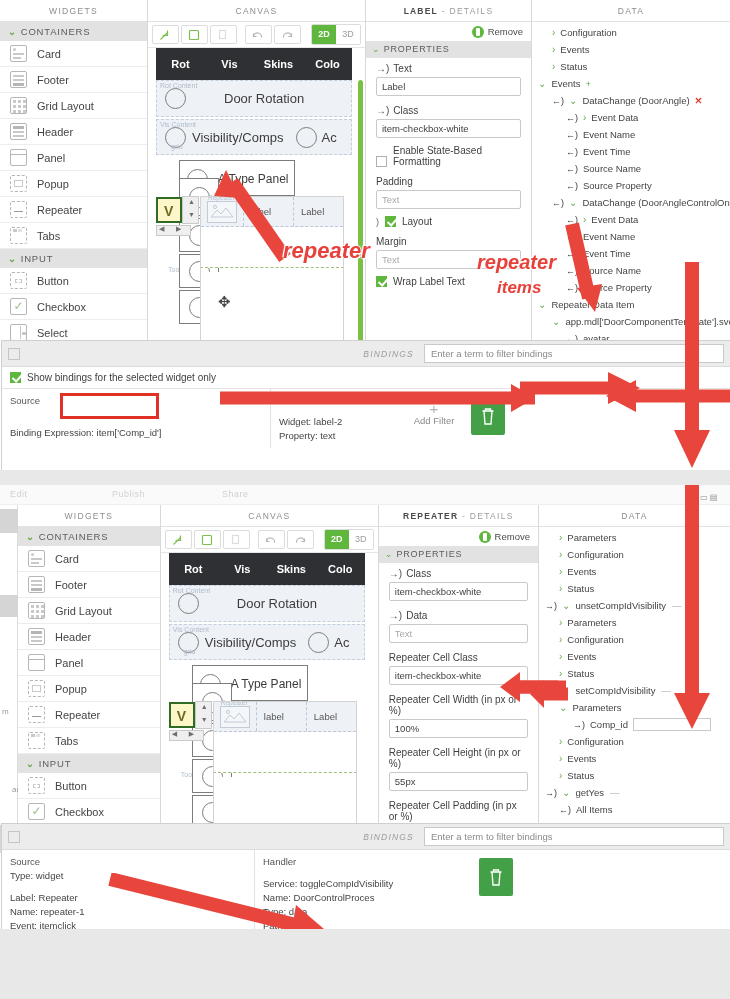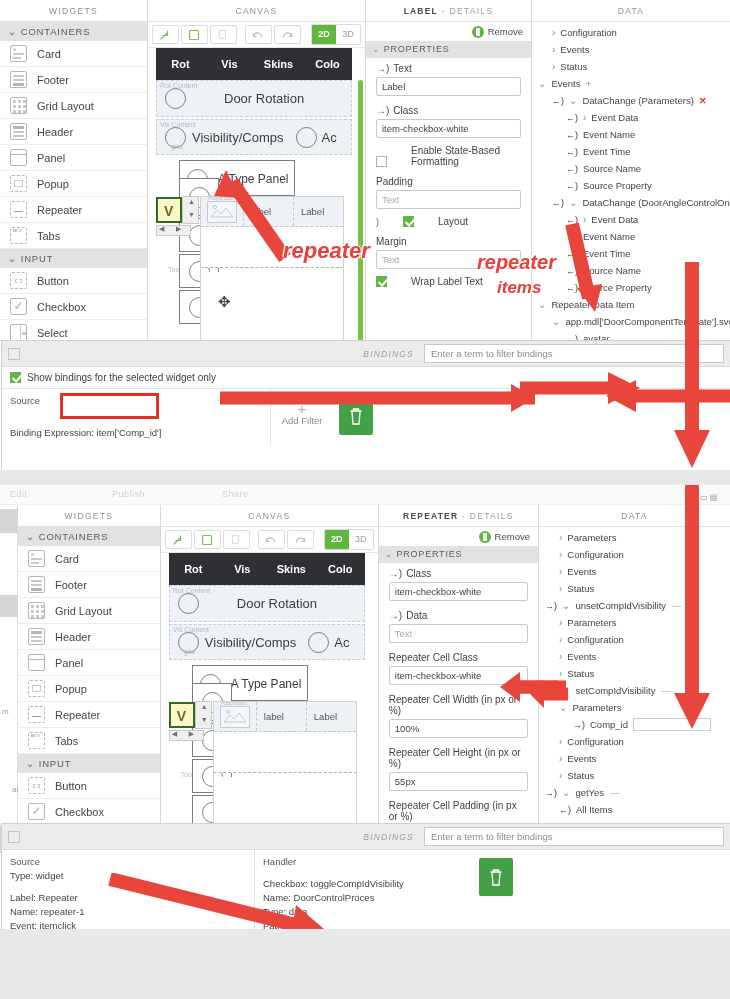--- a/index.html
+++ b/index.html
@@ -101,21 +101,21 @@
   .rem-ic:after{content:"";position:absolute;left:4px;top:2px;width:4px;height:8px;background:#fff;border-radius:1px;}
   .props { background:#e2e2e2; height:17px; line-height:17px; padding-left:6px;
            font-size:9px; letter-spacing:.8px; color:#5c5c5c;}
   .fld { padding:5px 10px 0 10px; }
   .fld .lab { font-size:10px; color:#3f3f3f; margin-bottom:3px; display:flex; align-items:center; gap:4px;}
   .arr { color:#4b4b4b; font-size:10px; }
   .inp { width:100%; height:19px; border:1px solid #c9c9c9; border-radius:2px;
          font-size:9.5px; color:#3f3f3f; padding:0 5px; background:#fff; line-height:17px;
          white-space:nowrap; overflow:hidden; }
   .inp.ph { color:#a9a9a9; }
-  .cbrow { display:flex; align-items:flex-end; gap:24px; padding:7px 10px 0 10px; font-size:10px; color:#3f3f3f;}
+  .cbrow { display:flex; align-items:flex-end; gap:6px; padding:7px 10px 0 10px; font-size:10px; color:#3f3f3f;}
   .cbox { width:11px; height:11px; border:1px solid #b0b0b0; background:#fff; flex:none; }
   .cbox.on { background:#5fb73d; border-color:#5fb73d; position:relative; }
   .cbox.on:after{content:"";position:absolute;left:3px;top:0px;width:4px;height:7px;
       border:solid #fff;border-width:0 2px 2px 0;transform:rotate(42deg);}
 
   
   .t-pnl { width:198px; border-right:none; }
   .tree { padding-top:2px; font-size:9.5px; color:#444; }
   .tn { height:17px; display:flex; align-items:center; white-space:nowrap; }
   .tn .ch { color:#6aa84f; margin-right:5px; font-size:10px; }
@@ -437,21 +437,21 @@
             <span>Status</span>
           </div>
           <div class="tn" style="padding-left: 6px;">
             <span class="ch">⌄</span>
             <span>Events</span>
             <span class="pl">+</span>
           </div>
           <div class="tn" style="padding-left: 20px;">
             <span class="bind">←)</span>
             <span class="ch">⌄</span>
-            <span>DataChange (Parameters)</span>
+            <span>DataChange (DoorAngle)</span>
             <span class="x">✕</span>
           </div>
           <div class="tn" style="padding-left: 34px;">
             <span class="bind">←)</span>
             <span class="ch">›</span>
             <span>Event Data</span>
           </div>
           <div class="tn" style="padding-left: 34px;">
             <span class="bind">←)</span>
             <span>Event Name</span>
@@ -543,20 +543,24 @@
     <div class="bind-chk">
       <span class="cbox on"></span>
       <span>Show bindings for the selected widget only</span>
     </div>
     <div class="bind-body">
       <div class="bcol" style="width:268px">
         <div class="cap">Source</div>
         <div style="margin-top:18px">Binding Expression: item['Comp_id']</div>
       </div>
       <div class="bsep"></div>
+      <div class="bcol" style="width:132px;padding-top:26px">
+        <div>Widget: label-2</div>
+        <div>Property: text</div>
+      </div>
       <div class="addf">
         <div class="p">+</div>
         <div>Add Filter</div>
       </div>
       <div class="trash">
         <svg width="17" height="20">
             <path d="M3 5 h11 M6 5 v-2 h5 v2 M4.5 5 l1 13 h6 l1 -13" stroke="#fff" fill="none" stroke-width="1.4"></path>
           </svg>
       </div>
     </div>
@@ -991,21 +995,21 @@
       <div class="bcol" style="width:252px">
         <div class="cap">Source</div>
         <div>Type: widget</div>
         <div style="margin-top:8px">Label: Repeater</div>
         <div>Name: repeater-1</div>
         <div>Event: itemclick</div>
       </div>
       <div class="bsep"></div>
       <div class="bcol" style="width:222px">
         <div class="cap">Handler</div>
-        <div style="margin-top:8px">Checkbox: toggleCompIdVisibility</div>
+        <div style="margin-top:8px">Service: toggleCompIdVisibility</div>
         <div>Name: DoorControlProces</div>
         <div>Type: data</div>
         <div>Path:</div>
         <div style="font-size:9px">app.mdl.DoorControlProces.svc.toggleCompIdVisibility</div>
       </div>
       <div class="trash" style="margin-left:2px">
         <svg width="17" height="20">
             <path d="M3 5 h11 M6 5 v-2 h5 v2 M4.5 5 l1 13 h6 l1 -13" stroke="#fff" fill="none" stroke-width="1.4"></path>
           </svg>
       </div>

